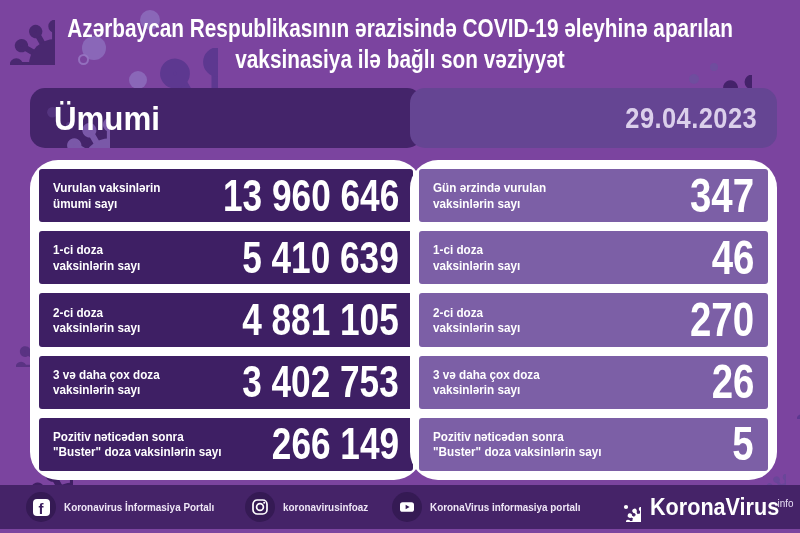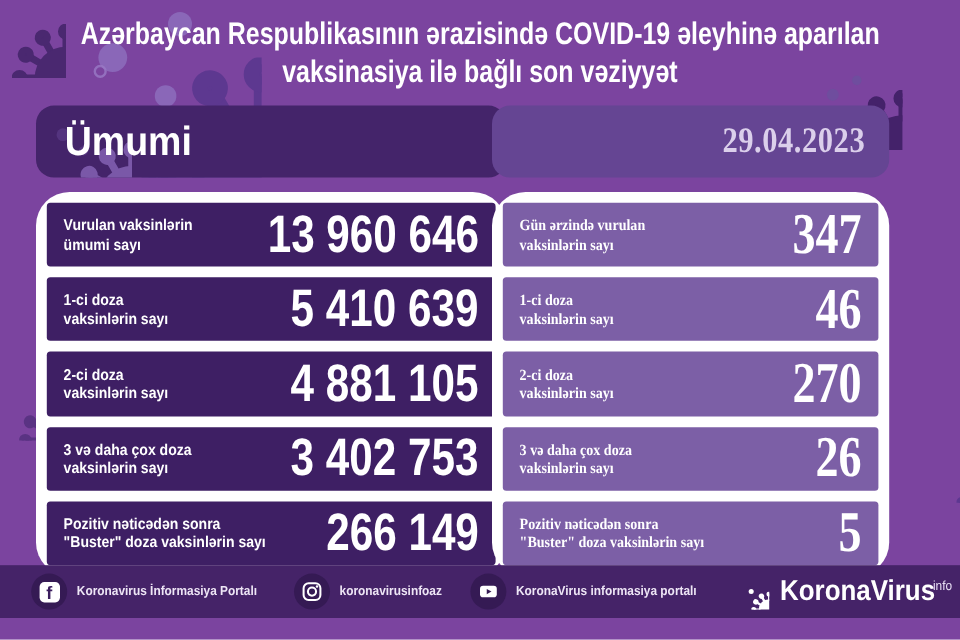--- a/index.html
+++ b/index.html
@@ -13,37 +13,37 @@
   .screen{position:relative;width:800px;height:533px;overflow:hidden;background:var(--c-bg);padding-left:48px;}
   
   .decor svg.virus{position:absolute;display:block;}
   .ring{position:absolute;left:78px;top:54px;width:11px;height:11px;border:2px solid #9a7ac6;border-radius:50%;opacity:.8;}
   
   .title{position:absolute;top:13px;left:0;width:100%;z-index:2;display:flex;flex-direction:column;align-items:center;color:var(--c-white);}
   .title .tline{font-weight:700;font-size:26px;line-height:31px;white-space:nowrap;transform:scaleX(.8);transform-origin:center;letter-spacing:0;}
   
   .col{position:absolute;top:88px;z-index:2;}
   .col.left{left:30px;width:392px;}
-  .col.right{left:410px;width:331px;font-family:Liberation Serif, serif;}
+  .col.right{left:410px;width:367px;}
   .phead{height:60px;border-radius:15px;position:relative;overflow:hidden;display:flex;align-items:center;}
   .phead.dark-head{background:var(--c-panel-dark);}
   .phead.date-head{background:var(--c-date-head);justify-content:flex-end;padding-right:20px;}
   .phead-text{position:relative;z-index:1;color:var(--c-white);font-size:34px;font-weight:700;padding-left:26px;transform:scaleX(.92);transform-origin:left center;}
   .date-text{color:var(--c-date-text);font-size:30px;font-weight:700;transform:scaleX(.85);transform-origin:right center;letter-spacing:.5px;}
   .watermark{position:absolute;left:-16px;top:-18px;width:96px;height:96px;color:#7a58a8;}
   .pbody{margin-top:12px;background:var(--c-white);border-radius:28px;height:320px;padding:9px;display:flex;flex-direction:column;gap:9px;}
   .row{flex:1;border-radius:3px;display:flex;align-items:center;padding:0 14px;color:var(--c-white);}
   .row.dark{background:var(--c-row-dark);}
   .row.light{background:var(--c-row-light);}
   .rlabel{font-size:13px;font-weight:700;line-height:1.18;transform:scaleX(.9);transform-origin:left center;white-space:nowrap;}
   .rlabel span{display:block;}
   .rvalue{margin-left:auto;font-weight:700;font-size:44px;line-height:1;white-space:nowrap;transform:scaleX(.8);transform-origin:right center;}
   .col.right .rvalue{font-size:48px;}
   
-  .footer{position:absolute;left:0;right:0;bottom:18px;height:44px;background:var(--c-footer);z-index:2;display:flex;align-items:center;padding:0 24px 0 26px;gap:14px;}
+  .footer{position:absolute;left:0;right:0;bottom:4px;height:44px;background:var(--c-footer);z-index:2;display:flex;align-items:center;padding:0 24px 0 26px;gap:14px;}
   .fitem{display:flex;align-items:center;gap:8px;}
   .fcircle{width:30px;height:30px;border-radius:50%;background:var(--c-icon-circle);display:flex;align-items:center;justify-content:center;flex:none;}
   .flabel{color:#eee6f6;font-size:11px;font-weight:700;white-space:nowrap;transform:scaleX(.9);transform-origin:left center;}
   .fb-tile{width:17px;height:17px;background:var(--c-white);border-radius:4px;display:flex;align-items:center;justify-content:center;overflow:hidden;}
   .fb-tile::before{content:"f";color:#3b1d5e;font-weight:700;font-size:15px;line-height:1;position:relative;top:1px;}
   .logo{margin-left:auto;display:flex;align-items:center;gap:9px;}
   .logo-virus{width:30px;height:30px;color:var(--c-white);display:block;}
   .logo-text{color:var(--c-white);font-size:24px;font-weight:700;transform:scaleX(.9);transform-origin:left center;white-space:nowrap;}
   .logo-sup{color:#e7def4;font-size:11px;font-weight:400;position:relative;top:-8px;left:-2px;}
 </style>

